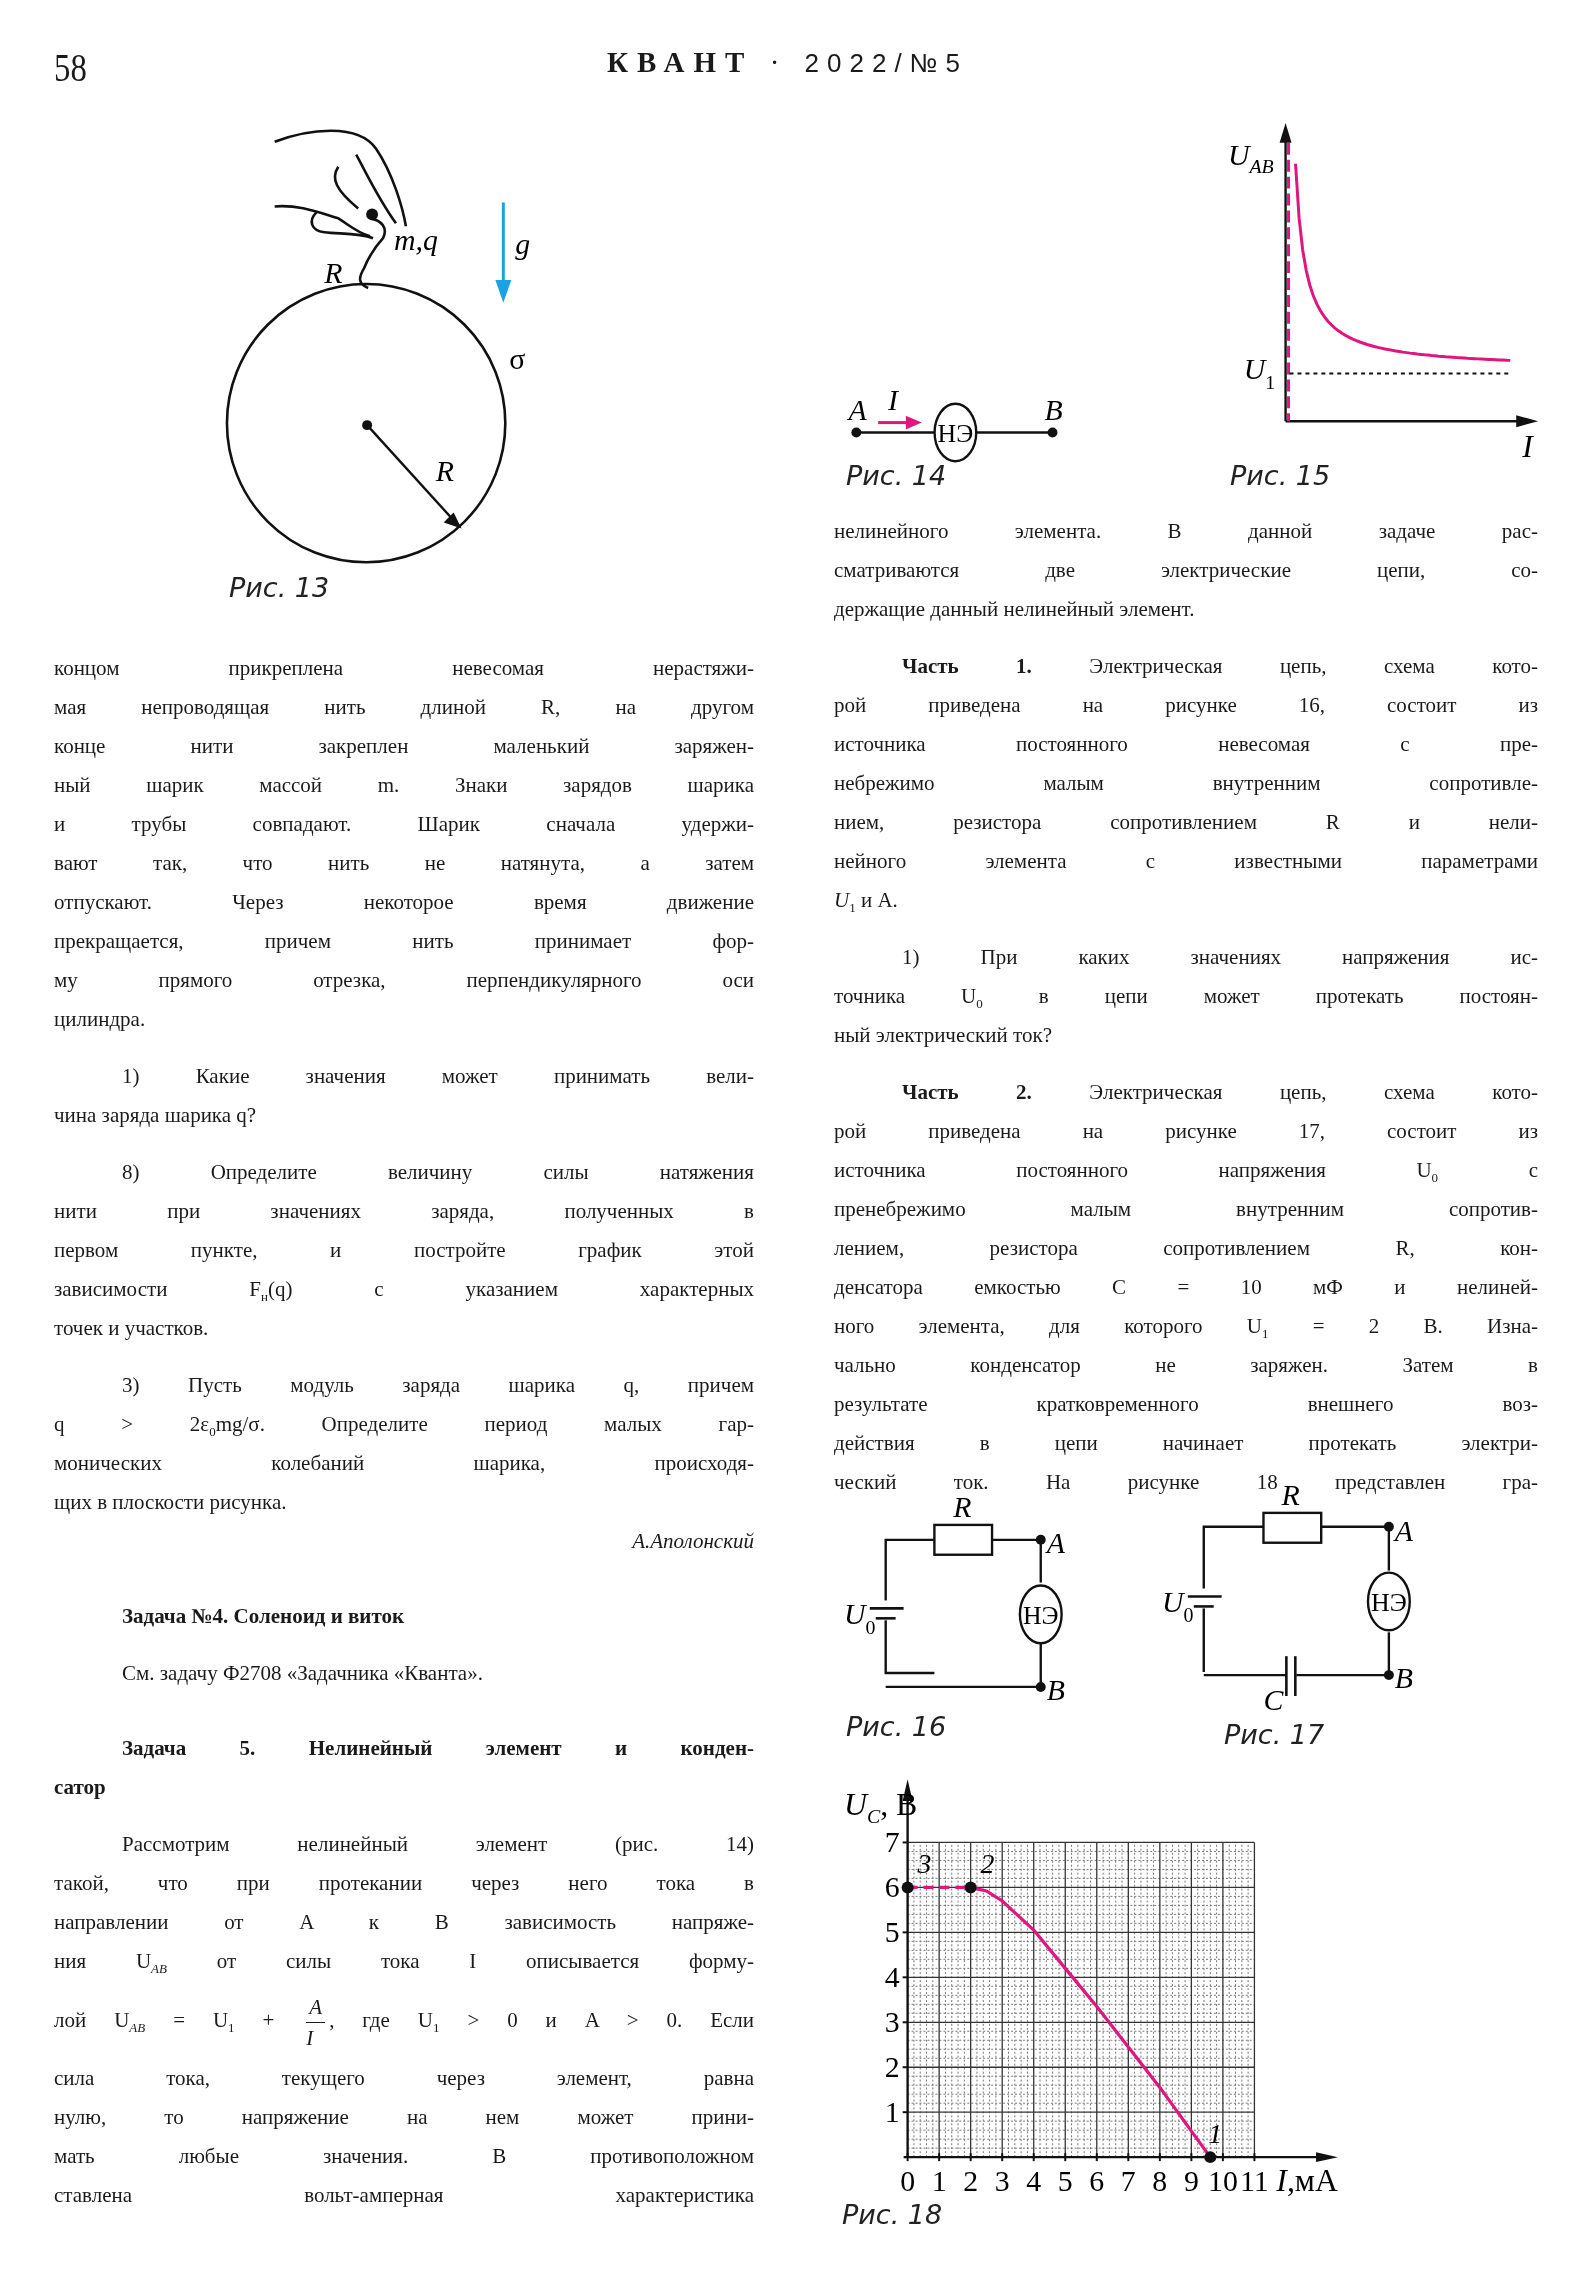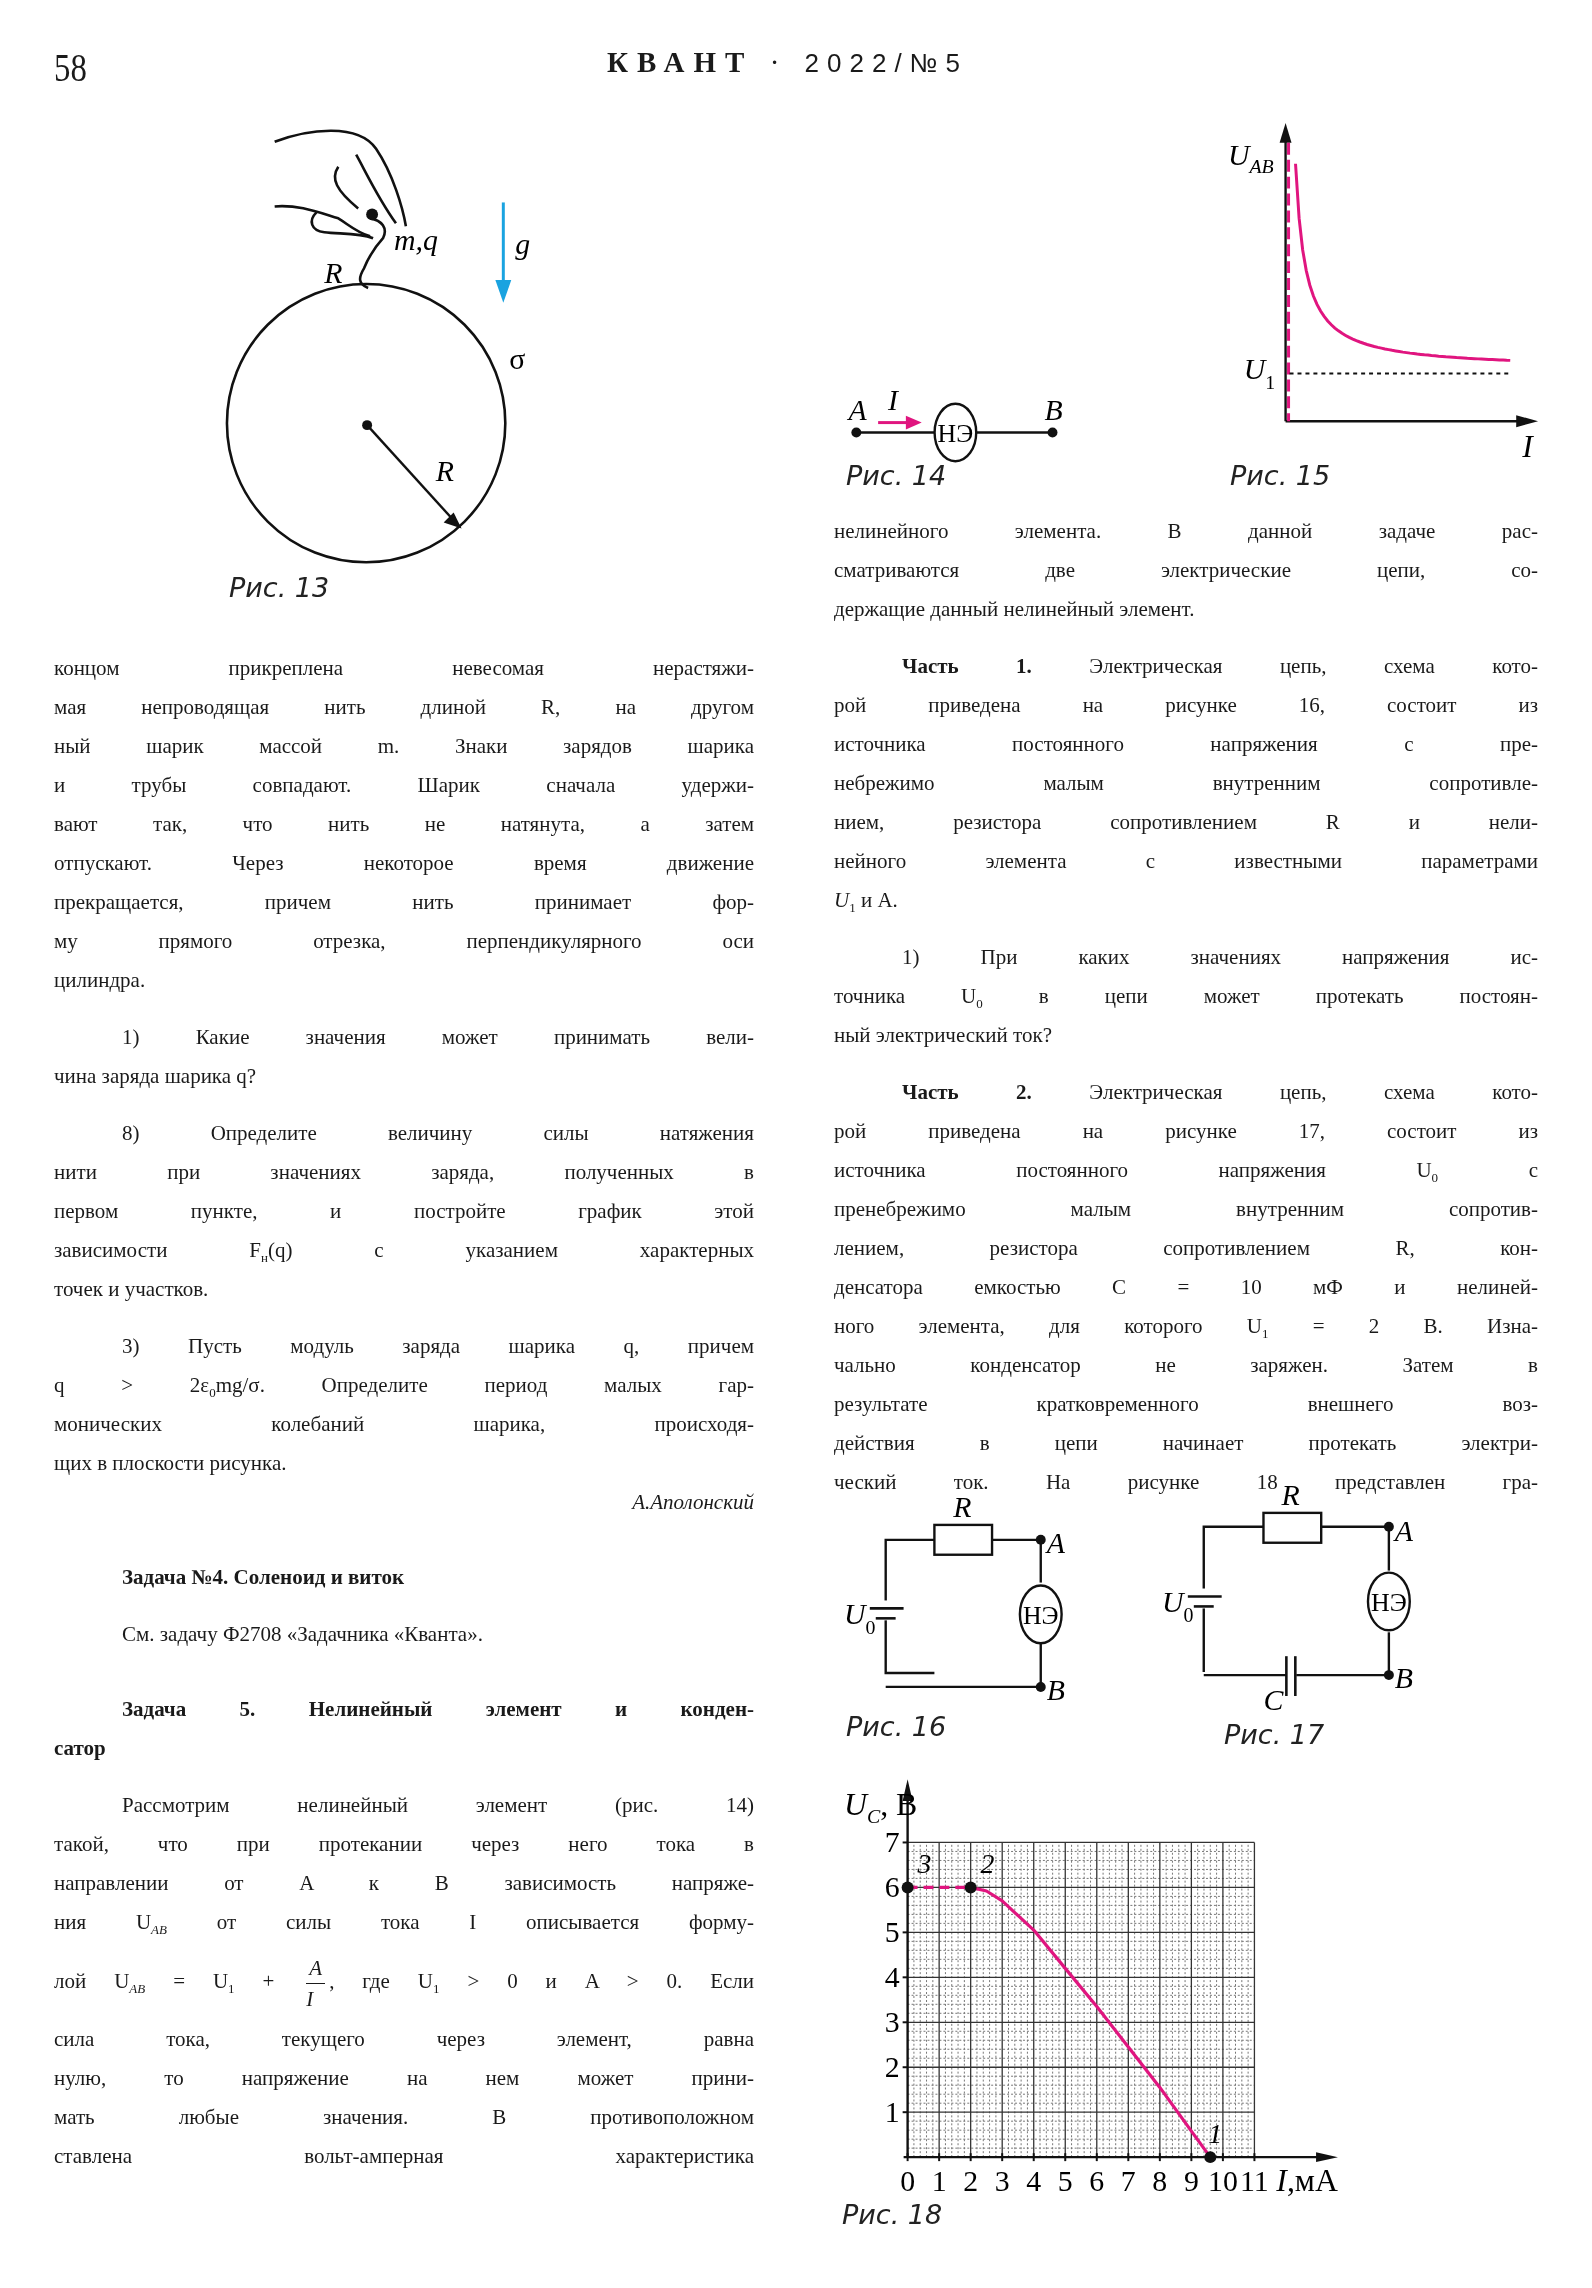--- a/index.html
+++ b/index.html
@@ -86,20 +86,21 @@
   <path id="iv-curve" fill="none" stroke="#e0157f" stroke-width="3" d="M82.0 55.0 L85.6 109.8 L89.2 141.7 L92.8 162.5 L96.4 177.2 L100.0 188.1 L103.6 196.5 L107.2 203.2 L110.8 208.6 L114.4 213.2 L118.0 217.0 L121.6 220.3 L125.2 223.1 L128.8 225.6 L132.4 227.7 L136.0 229.7 L139.6 231.4 L143.2 232.9 L146.8 234.3 L150.4 235.6 L154.0 236.8 L157.6 237.8 L161.2 238.8 L164.8 239.7 L168.4 240.5 L172.0 241.3 L175.6 242.0 L179.2 242.7 L182.8 243.3 L186.4 243.9 L190.0 244.5 L193.6 245.0 L197.2 245.5 L200.8 245.9 L204.4 246.4 L208.0 246.8 L211.6 247.2 L215.2 247.5 L218.8 247.9 L222.4 248.2 L226.0 248.6 L229.6 248.9 L233.2 249.2 L236.8 249.4 L240.4 249.7 L244.0 250.0 L247.6 250.2 L251.2 250.4 L254.8 250.7 L258.4 250.9 L262.0 251.1 L265.6 251.3 L269.2 251.5 L272.8 251.7 L276.4 251.9 L280.0 252.0 L283.6 252.2 L287.2 252.4 L290.8 252.5 L294.4 252.7 L298.0 252.8 "></path>
   <text x="14" y="56" font-size="30" font-style="italic"><tspan>U</tspan><tspan font-size="20" dy="8">AB</tspan></text>
   <text x="30" y="272" font-size="30" font-style="italic"><tspan>U</tspan><tspan font-size="20" dy="10" font-style="normal">1</tspan></text>
   <text x="310" y="350" font-size="32" font-style="italic">I</text>
 </svg>
 <div class="abs cap" style="left:1230px;top:460px">Рис. 15</div>
 
 <div class="col colL">
   <span class="line">концом прикреплена невесомая нерастяжи-</span>
   <span class="line">мая непроводящая нить длиной R, на другом</span>
+  <span class="line">конце нити закреплен маленький заряжен-</span>
   <span class="line">ный шарик массой m. Знаки зарядов шарика</span>
   <span class="line">и трубы совпадают. Шарик сначала удержи-</span>
   <span class="line">вают так, что нить не натянута, а затем</span>
   <span class="line">отпускают. Через некоторое время движение</span>
   <span class="line">прекращается, причем нить принимает фор-</span>
   <span class="line">му прямого отрезка, перпендикулярного оси</span>
   <span class="line last">цилиндра.</span>
   <span class="line ind">1) Какие значения может принимать вели-</span>
   <span class="line last">чина заряда шарика q?</span>
   <span class="line ind">8) Определите величину силы натяжения</span>
@@ -128,21 +129,21 @@
   <span class="line">мать любые значения. В противоположном</span>
   <span class="line">ставлена вольт-амперная характеристика</span>
 </div>
 
 <div class="col colR">
   <span class="line">нелинейного элемента. В данной задаче рас-</span>
   <span class="line">сматриваются две электрические цепи, со-</span>
   <span class="line last">держащие данный нелинейный элемент.</span>
   <span class="line ind"><b>Часть 1.</b><span> Электрическая цепь, схема кото-</span></span>
   <span class="line">рой приведена на рисунке 16, состоит из</span>
-  <span class="line">источника постоянного напряжения с пре-</span>
+  <span class="line">источника постоянного невесомая с пре-</span>
   <span class="line">небрежимо малым внутренним сопротивле-</span>
   <span class="line">нием, резистора сопротивлением R и нели-</span>
   <span class="line">нейного элемента с известными параметрами</span>
   <span class="line last"><i>U</i><sub>1</sub><span> и A.</span></span>
   <span class="line ind">1) При каких значениях напряжения ис-</span>
   <span class="line"><span>точника U</span><sub>0</sub><span> в цепи может протекать постоян-</span></span>
   <span class="line last">ный электрический ток?</span>
   <span class="line ind"><b>Часть 2.</b><span> Электрическая цепь, схема кото-</span></span>
   <span class="line">рой приведена на рисунке 17, состоит из</span>
   <span class="line"><span>источника постоянного напряжения U</span><sub>0</sub><span> с</span></span>

